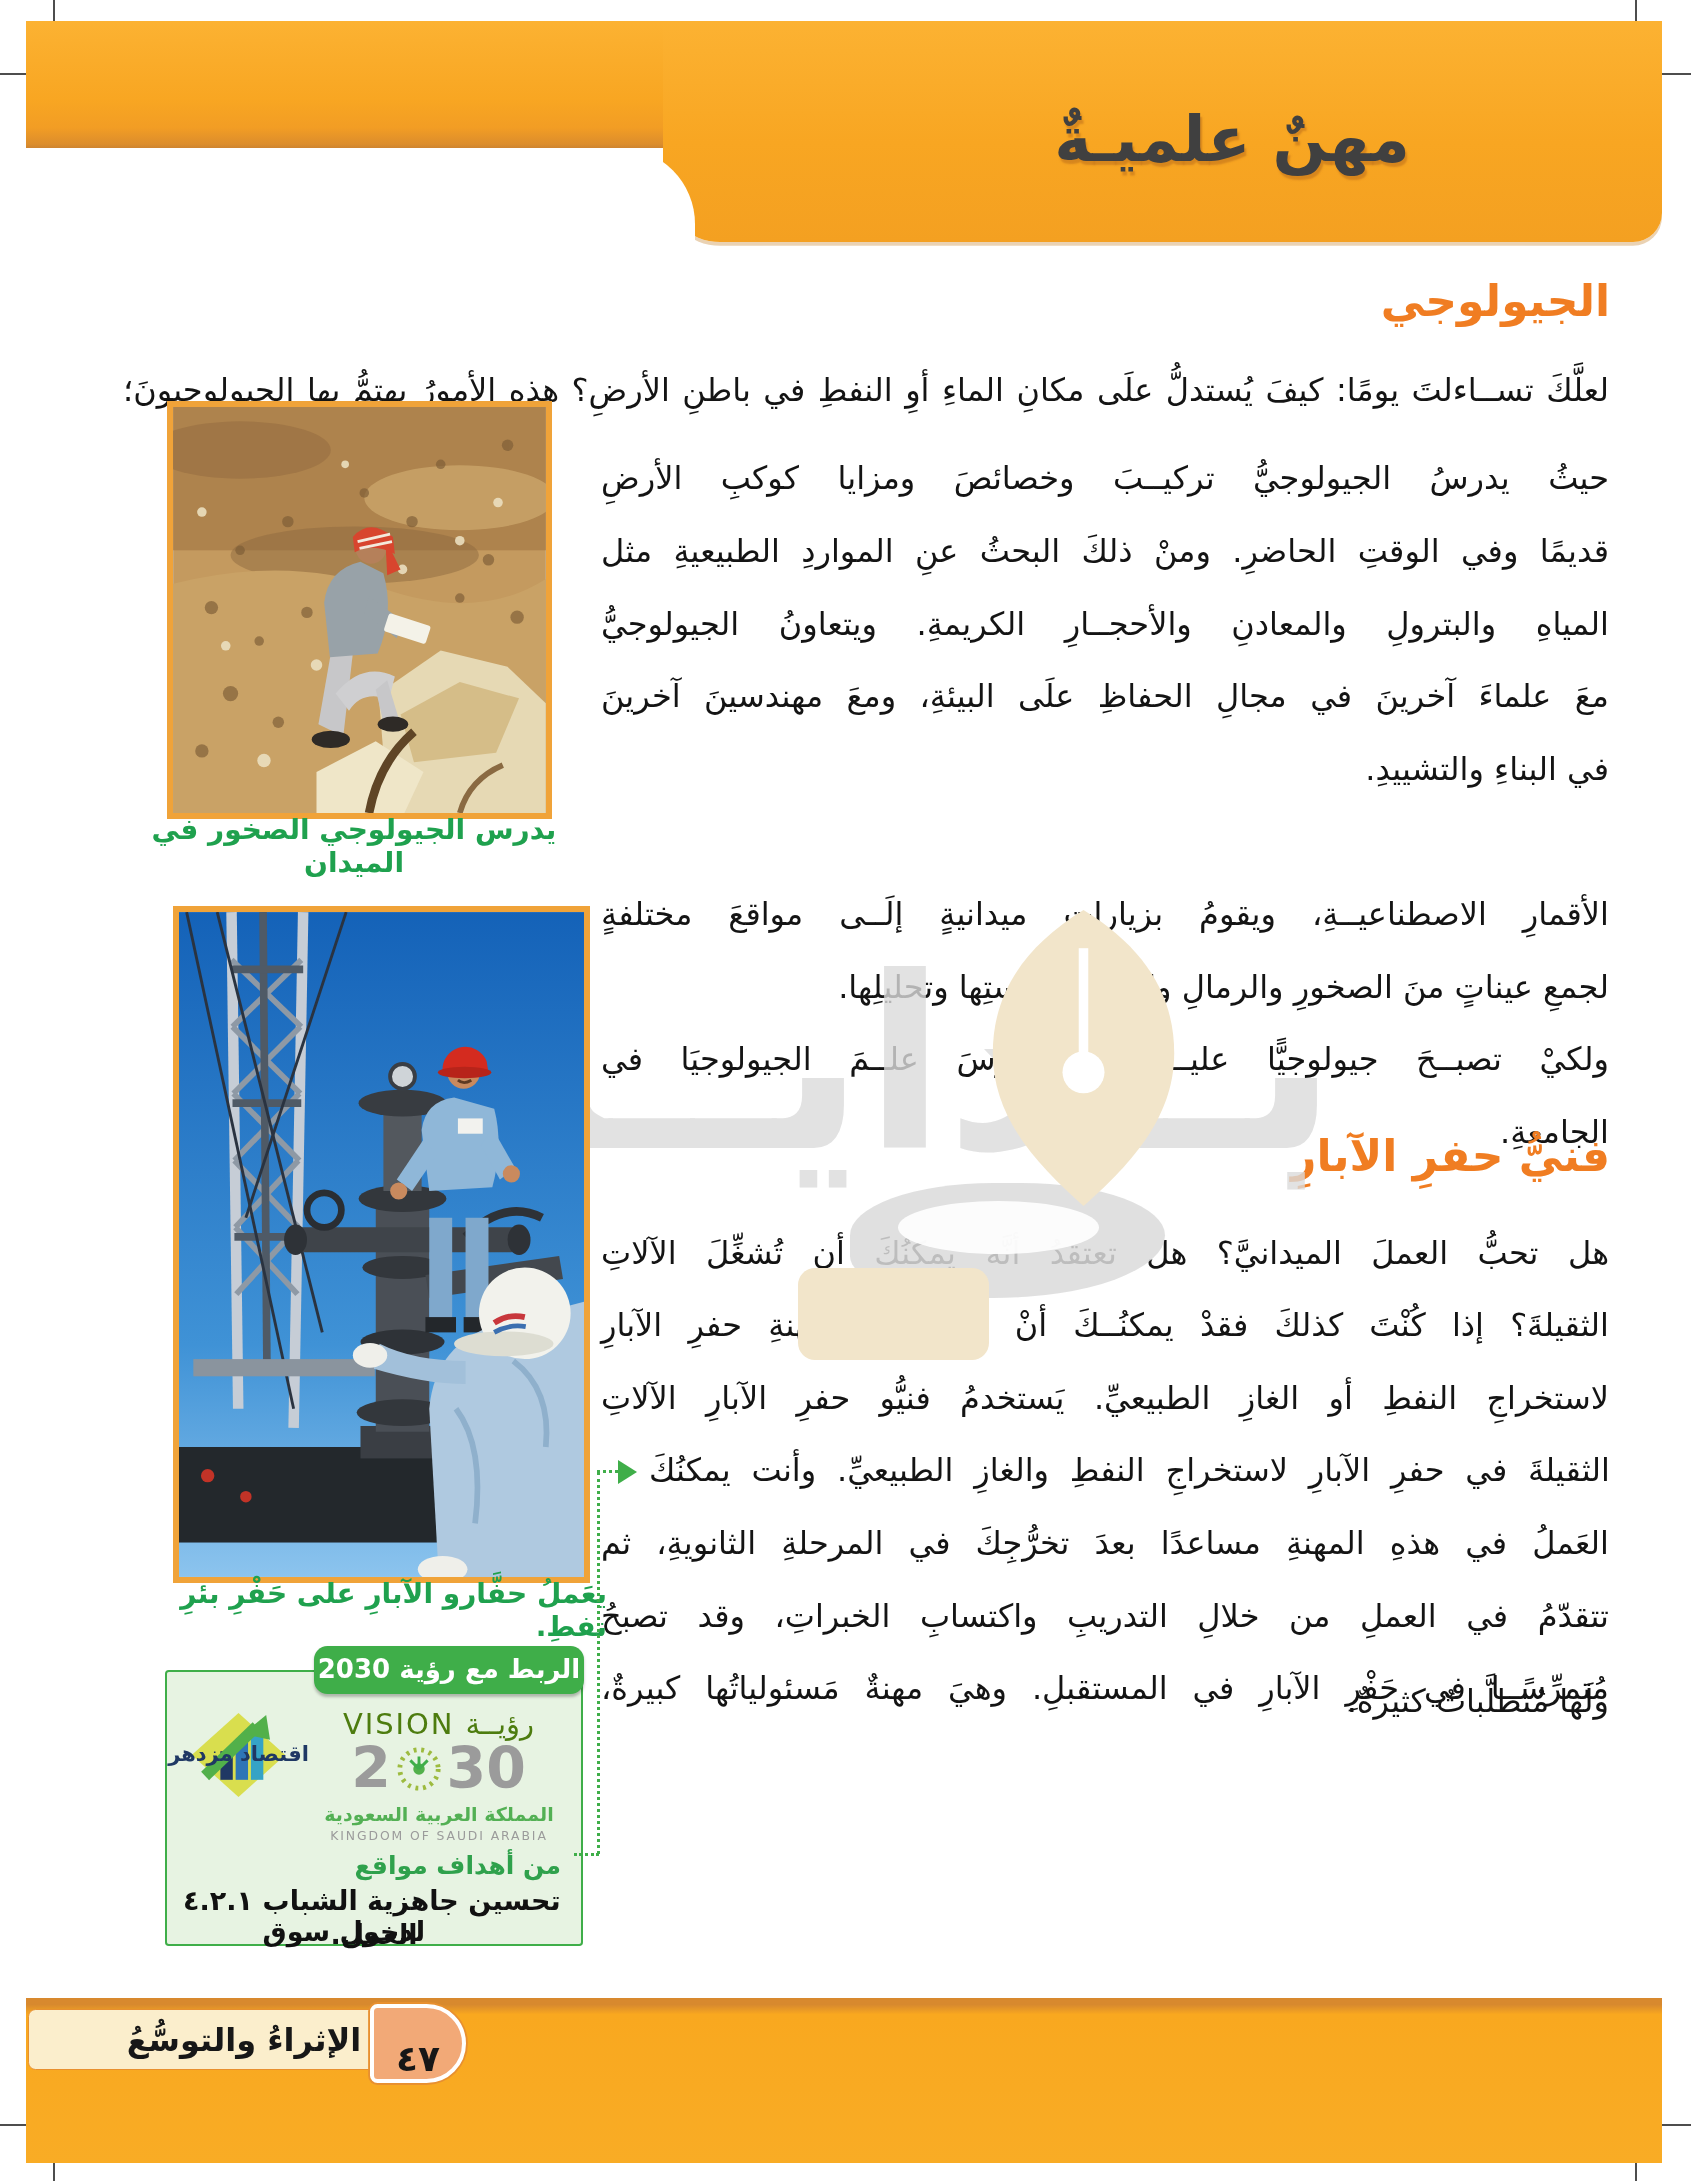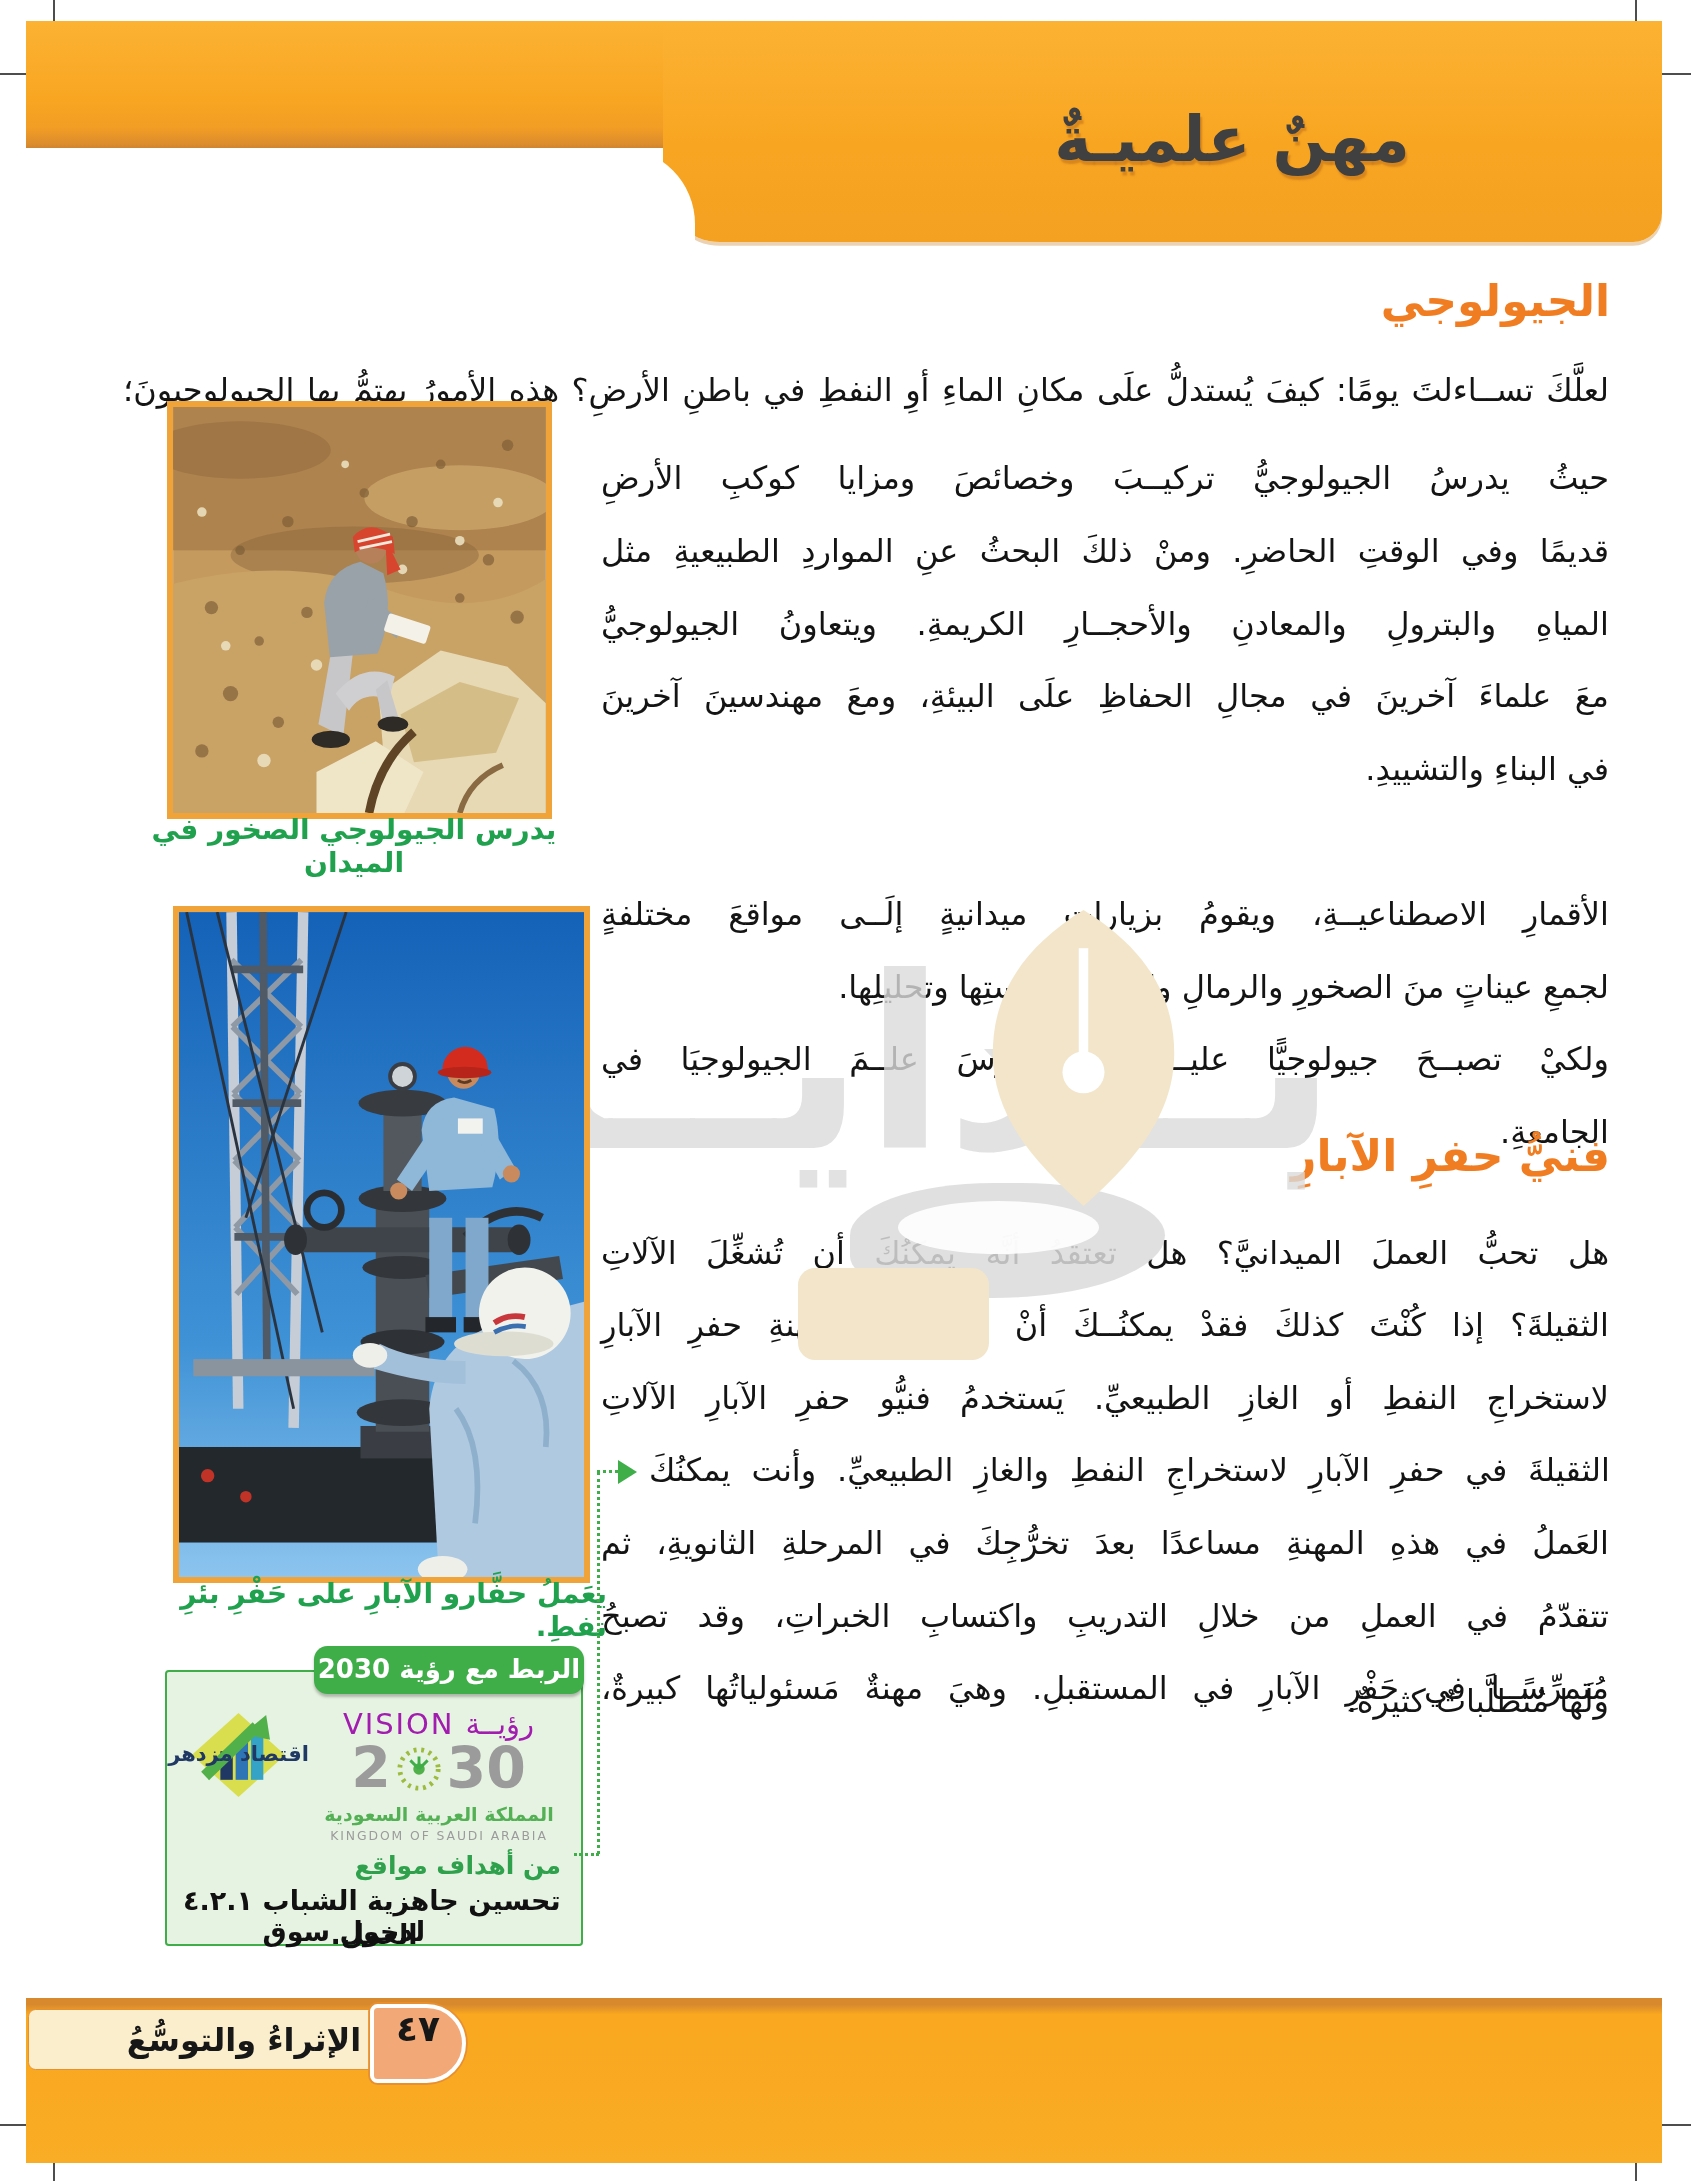--- a/index.html
+++ b/index.html
@@ -46,21 +46,21 @@
   .arrowhead{position:absolute;left:619px;top:1460px;width:0;height:0;z-index:4;
              border-left:19px solid #3FAE49;border-top:12.4px solid transparent;border-bottom:12.4px solid transparent;}
   
   .vbox{position:absolute;left:166px;top:1670px;width:414px;height:272px;background:#E7F3E2;
         border:2.9px solid #3FAE49;border-radius:3.8px;z-index:3;}
   .vtab{position:absolute;left:315px;top:1646px;width:270px;height:48px;background:#3FAE49;
         border-radius:13.4px;color:#ffffff;font-size:26px;font-weight:bold;text-align:center;
         line-height:46px;z-index:5;box-shadow:0 2.9px 2.9px rgba(0,0,0,.25);}
   .v-label{position:absolute;color:#1F3864;font-size:21px;font-weight:bold;text-align:center;z-index:4;}
   .v-line1{position:absolute;left:315px;top:1707px;width:249px;text-align:center;z-index:4;
-           direction:ltr;color:#a21caf;font-size:29px;letter-spacing:1.9px;}
+           direction:ltr;color:#4d7c0f;font-size:29px;letter-spacing:1.9px;}
   .v-2030{position:absolute;left:315px;top:1740px;width:249px;display:flex;align-items:center;
           justify-content:center;gap:3.8px;direction:ltr;z-index:4;
           color:#9B9B9B;font-size:57px;font-weight:bold;line-height:57px;}
   .v-kar{position:absolute;left:306px;top:1803px;width:268px;text-align:center;color:#53B054;
          font-size:19px;font-weight:bold;z-index:4;}
   .v-ken{position:absolute;left:306px;top:1828px;width:268px;text-align:center;color:#9B9B9B;
          font-size:12.4px;letter-spacing:1.9px;z-index:4;direction:ltr;}
   .v-goals-title{position:absolute;left:287px;top:1851px;width:275px;text-align:right;color:#2FA14C;
                  font-size:25px;font-weight:bold;z-index:4;}
   .v-goal{position:absolute;left:184px;top:1885px;width:382px;display:flex;direction:ltr;
@@ -69,21 +69,21 @@
            font-size:27px;font-weight:bold;z-index:4;}
   
   .fband{position:absolute;left:27px;top:1998px;width:1636px;height:165px;
          background:linear-gradient(#D8892E 0%,#D8892E 4%,#F9A81F 10%,#F9AC25 100%);}
   .fpill{position:absolute;left:29px;top:2009px;width:346px;height:59px;background:#FBEECC;
          border:1.9px solid #E89030;border-radius:7.6px;display:flex;align-items:center;
          justify-content:flex-end;padding-left:5.7px;z-index:2;}
   .fpill-label{color:#171717;font-size:32px;font-weight:bold;padding-right:9.6px;padding-left:92px;}
   .fcapsule{position:absolute;left:371px;top:2004px;width:88px;height:71px;background:#F2A977;
             border:4.8px solid #ffffff;box-shadow:0 0 0 1.9px #E89030;
-            border-radius:7.6px 40px 40px 7.6px;display:flex;align-items:flex-start;justify-content:center;
+            border-radius:7.6px 40px 40px 7.6px;display:flex;align-items:flex-end;justify-content:center;
             color:#171717;font-size:36px;font-weight:bold;z-index:3;}
 </style>
 </head>
 <body>
 
 <div class="page">
 
   <div class="mark" style="left:54px;top:0;width:1.9px;height:54px;"></div>
   <div class="mark" style="left:0;top:73px;width:38px;height:1.9px;"></div>
   <div class="mark" style="left:1636px;top:0;width:1.9px;height:54px;"></div>

